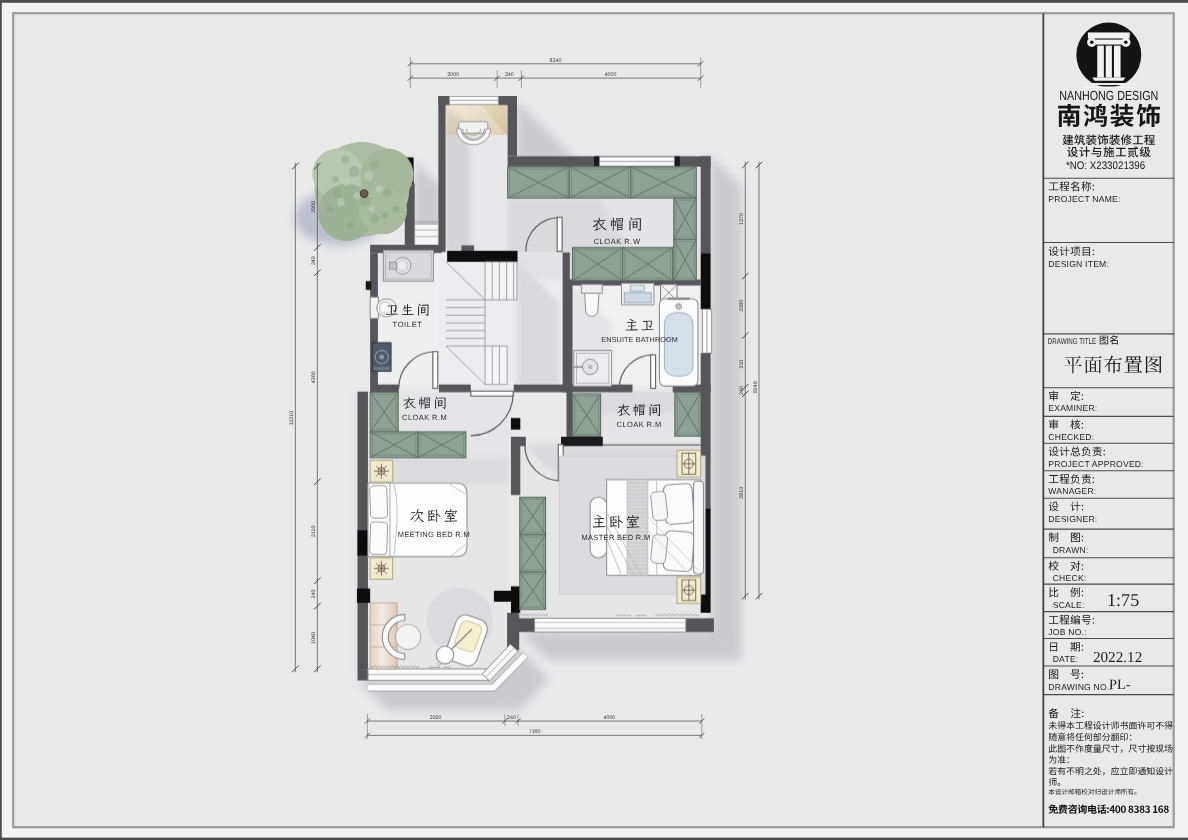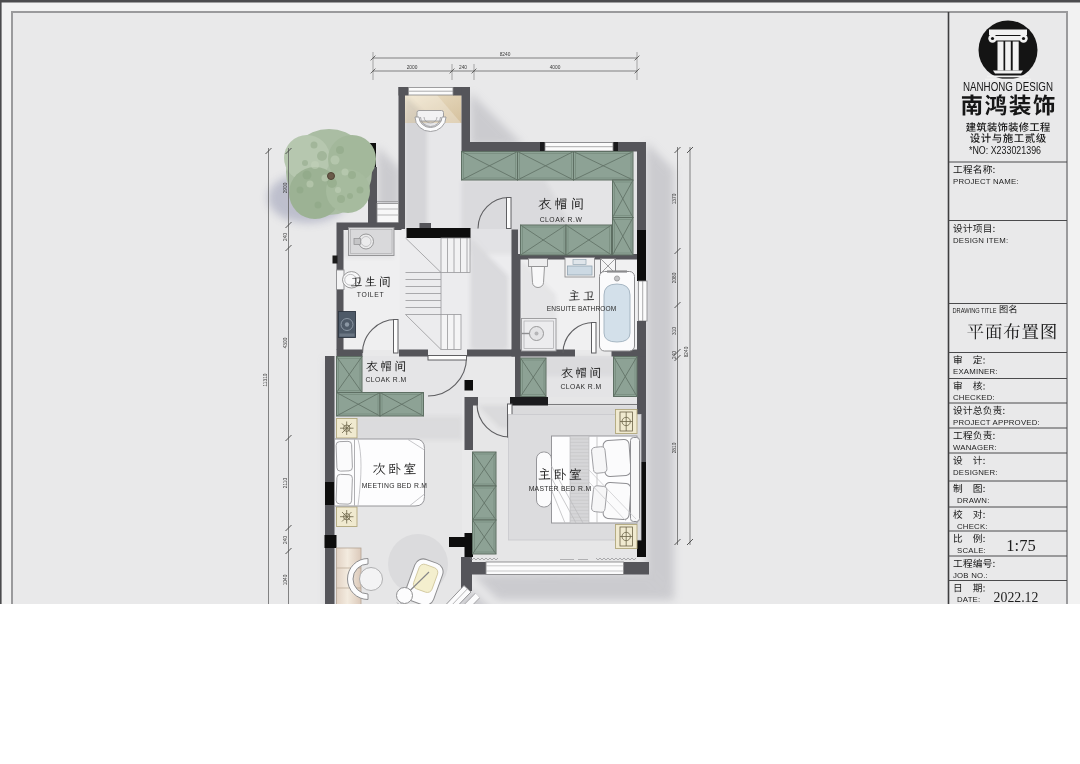--- a/index.html
+++ b/index.html
@@ -1,15 +1,15 @@
 <!DOCTYPE html>
 <html><head><meta charset="utf-8"><title>平面布置图</title>
 <style>
 html,body{margin:0;padding:0;background:#ffffff;}
-#sheet{position:relative;width:1080px;height:604px;overflow:hidden;font-family:"Liberation Sans",sans-serif;}
+#sheet{position:relative;width:1080px;height:764px;overflow:hidden;font-family:"Liberation Sans",sans-serif;}
 svg{display:block;}
 </style></head>
 <body>
 
 <div id="sheet">
 <svg width="1080" height="764" viewBox="0 0 1080 764" xmlns="http://www.w3.org/2000/svg" xmlns:xlink="http://www.w3.org/1999/xlink">
 <defs>
         <path id="q0" d="M44 -84V-77H6V-66H44V-58H9V9H21V-47H41L31 -44C33 -41 35 -37 36 -34H28V-24H44V-18H26V-8H44V6H55V-8H74V-18H55V-24H72V-34H64C66 -37 68 -40 70 -44L60 -47C58 -43 56 -38 54 -34L54 -34H39L47 -36C46 -39 43 -44 41 -47H78V-3C78 -2 78 -1 76 -1C74 -1 68 -1 63 -2C65 1 67 6 67 9C75 9 81 9 85 7C89 5 91 2 91 -3V-58H57V-66H94V-77H57V-84Z"></path>
         <path id="q1" d="M2 -49C7 -45 13 -40 15 -36L23 -43C20 -47 14 -52 10 -56ZM47 -19V-9H81V-19ZM64 -60C67 -57 70 -53 72 -50L79 -55C77 -58 74 -62 70 -65ZM24 -73V-71C22 -75 17 -80 13 -83L5 -77C9 -73 14 -68 16 -64L24 -70V-63H32V-25L24 -22L24 -24L16 -29C12 -18 7 -6 4 2L14 8C17 -1 21 -11 23 -20L27 -11C34 -14 43 -19 52 -23L49 -32L43 -29V-63H50V-73ZM86 -76H72C74 -78 75 -81 77 -84L65 -85C64 -82 63 -79 61 -76H53V-26H85C84 -10 83 -3 82 -1C81 -0 80 -0 78 -0C77 -0 73 -0 69 -1C70 2 72 6 72 8C76 8 81 9 84 8C87 8 89 7 91 5C94 1 95 -7 96 -30C96 -32 96 -35 96 -35H64V-67H80C80 -54 79 -50 78 -48C77 -47 76 -47 75 -47C74 -47 71 -47 68 -47C70 -45 71 -41 71 -39C75 -39 78 -39 81 -39C83 -39 85 -40 87 -42C89 -45 90 -53 91 -72C91 -73 91 -76 91 -76Z"></path>
         <path id="q2" d="M5 -74C9 -70 15 -66 17 -63L24 -70C22 -73 16 -78 12 -80ZM42 -37 44 -32H4V-23H34C26 -18 14 -14 3 -12C5 -10 8 -6 9 -4C14 -5 20 -6 24 -8V-6C24 -2 21 -0 18 1C20 3 21 7 22 10C24 8 29 7 57 1C57 -1 57 -5 58 -8L36 -4V-13C41 -16 46 -19 49 -23C57 -6 70 4 91 8C92 5 95 1 97 -1C89 -3 82 -5 76 -8C81 -11 87 -14 92 -17L84 -23H96V-32H57C56 -35 55 -38 54 -40ZM68 -14C65 -17 63 -20 61 -23H82C78 -20 73 -17 68 -14ZM61 -85V-73H39V-63H61V-51H42V-41H93V-51H73V-63H95V-73H73V-85ZM3 -51 7 -41C12 -43 19 -46 25 -49V-37H36V-85H25V-59C17 -56 9 -53 3 -51Z"></path>

